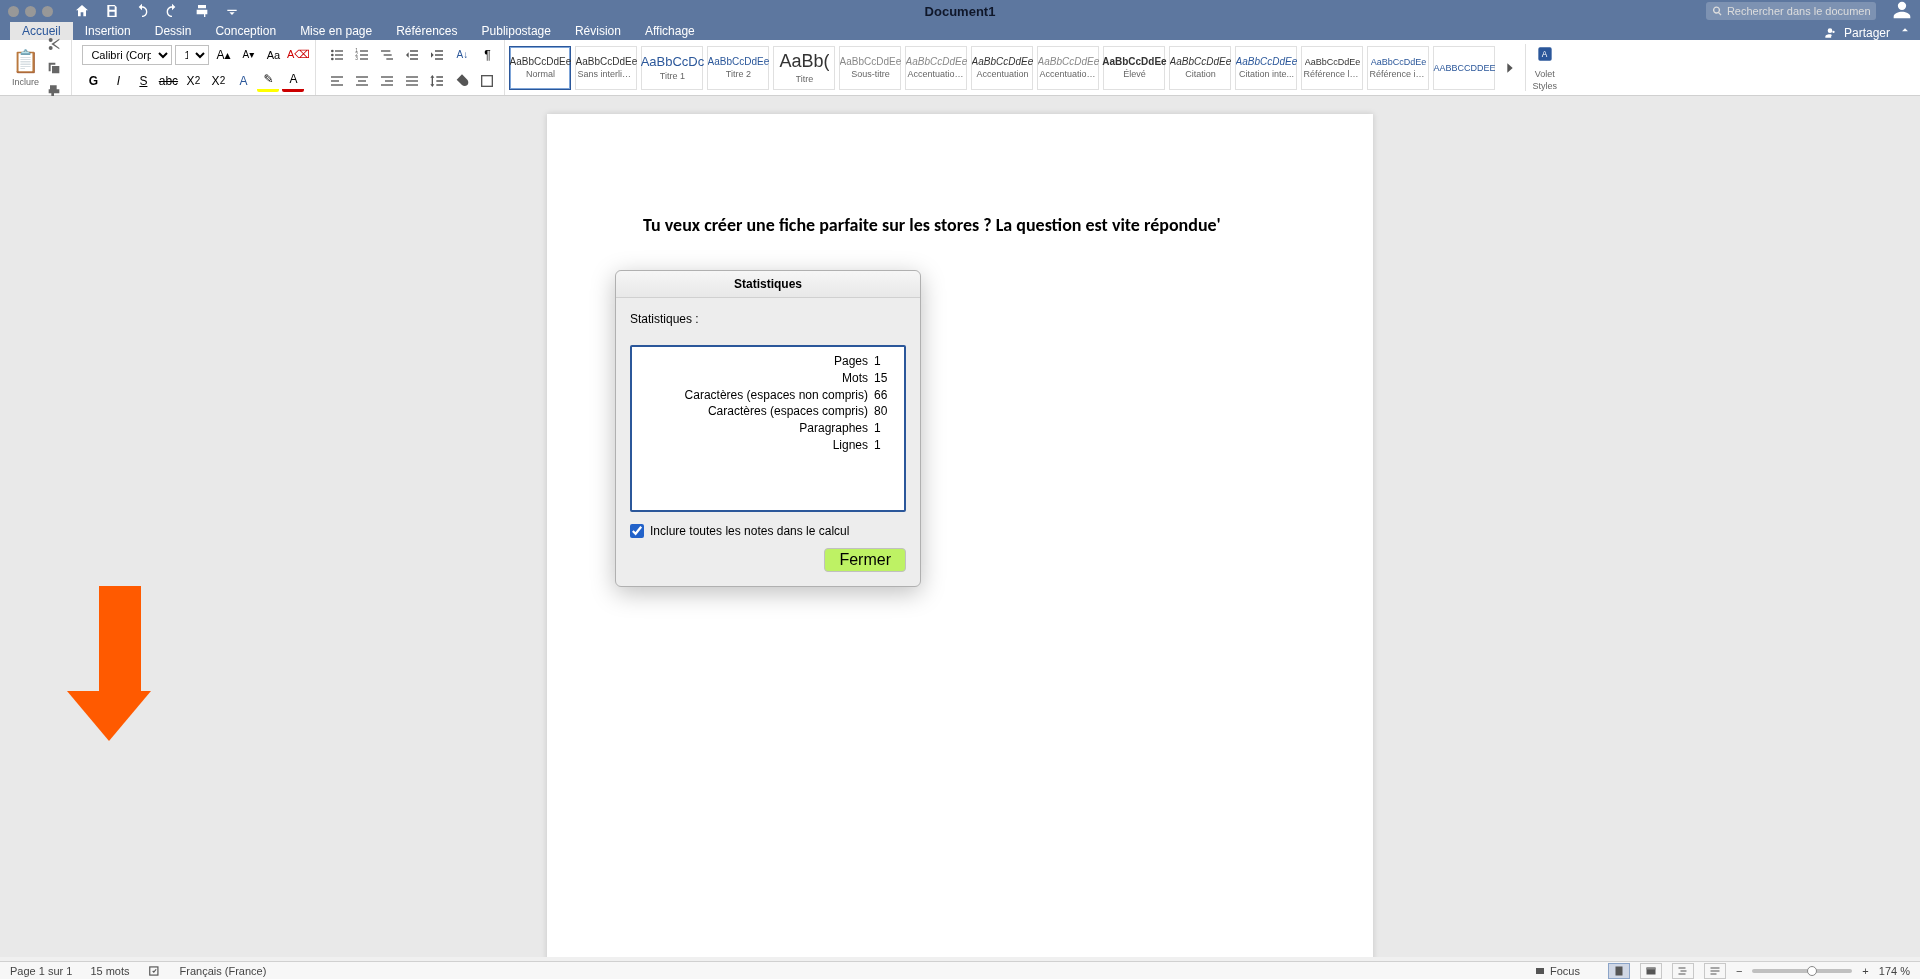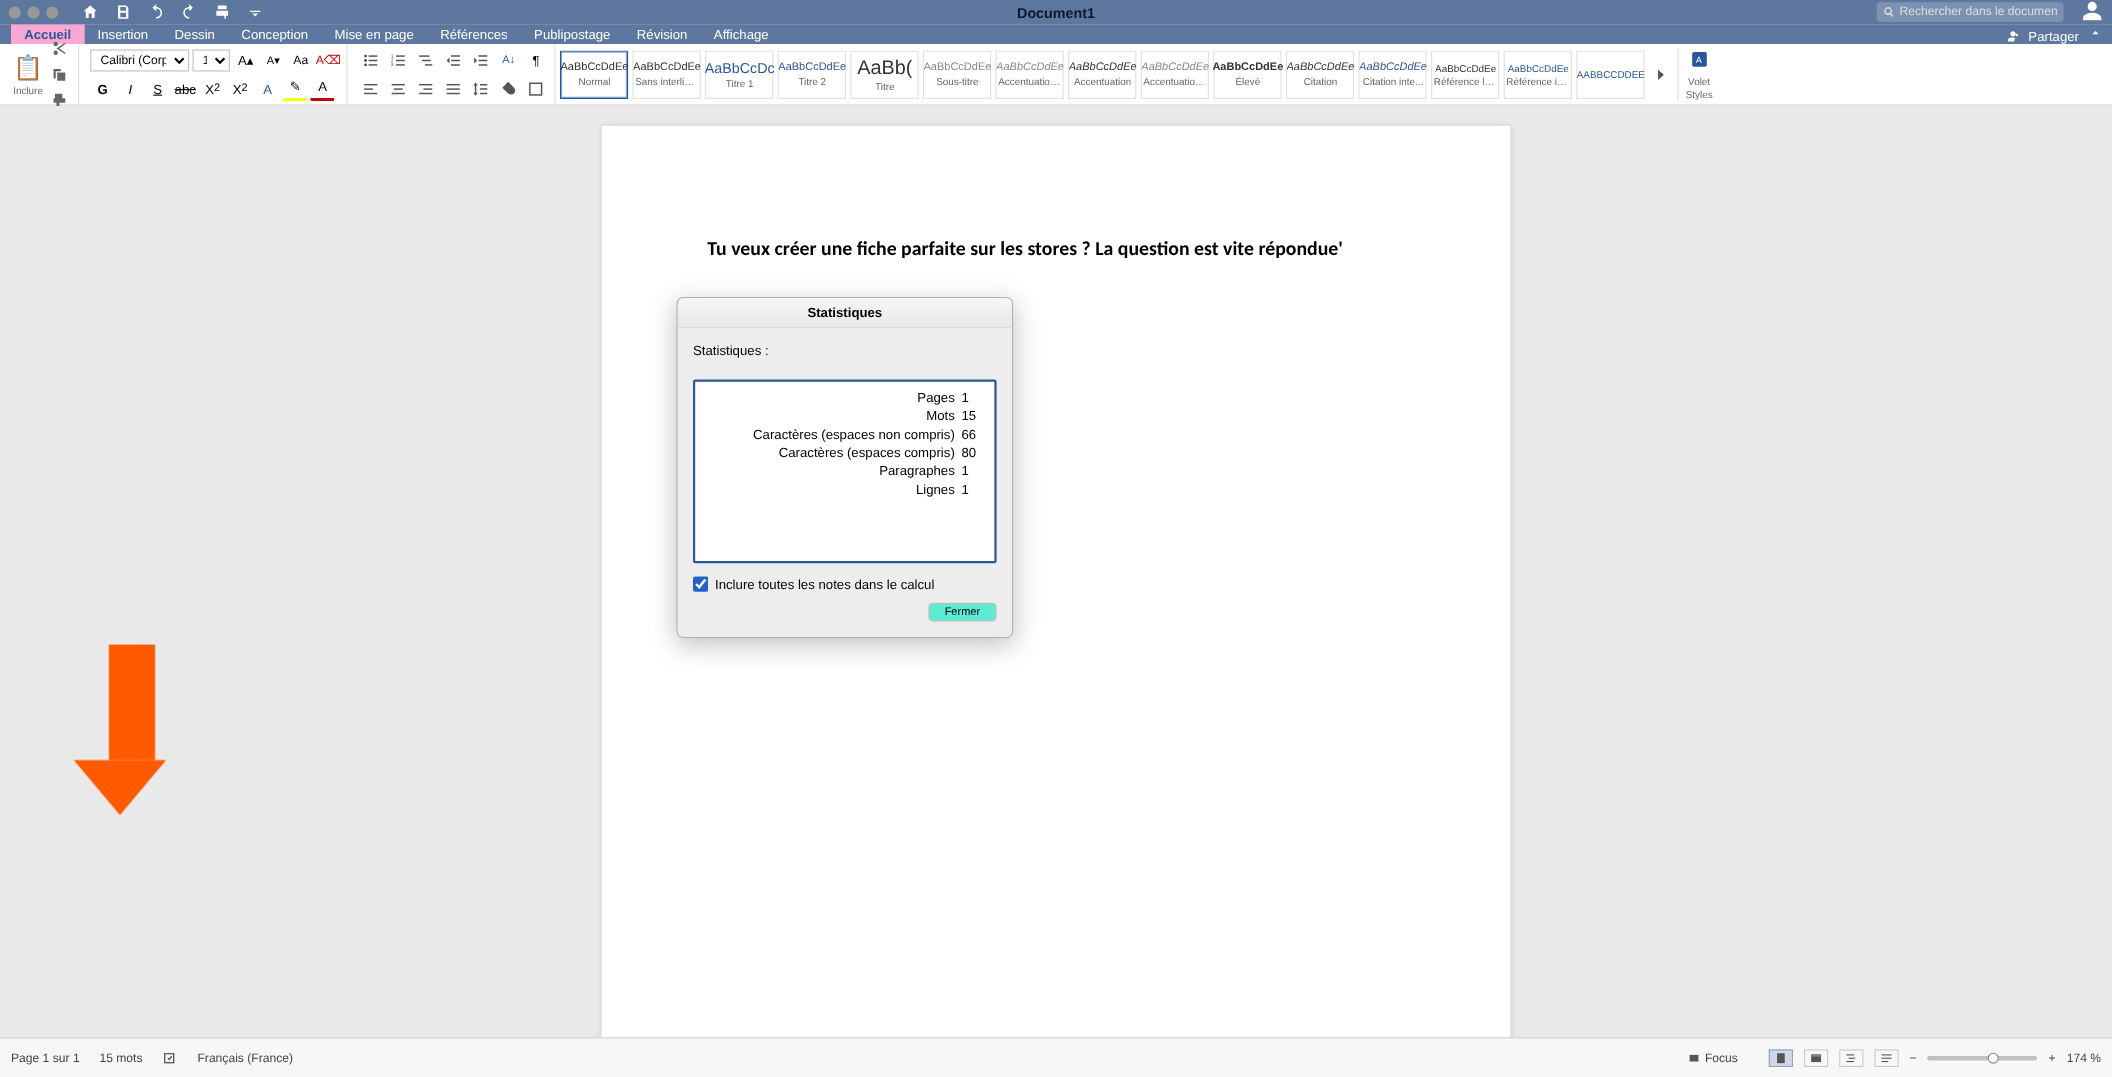--- a/index.html
+++ b/index.html
@@ -14,21 +14,21 @@
 .doc-title { position: absolute; left: 50%; transform: translateX(-50%); font-size: 13px; font-weight: 600; color: #0f172a; }
 .search-box { position: absolute; right: 44px; display: flex; align-items: center; background: rgba(255,255,255,0.2); border-radius: 3px; height: 18px; padding: 0 6px; width: 170px; }
 .search-box input { background: transparent; border: none; outline: none; color: #ddd; font-size: 11px; width: 100%; }
 .search-box input::placeholder { color: #ddd; }
 .search-box svg { width: 12px; height: 12px; fill: #ddd; margin-right: 4px; }
 .user-ic { position: absolute; right: 8px; }
 .user-ic svg { width: 20px; height: 20px; fill: #fff; }
 
 .tabbar { background: #5d779f; height: 18px; display: flex; align-items: flex-end; padding-left: 10px; }
 .tab { padding: 2px 12px; color: #fff; font-size: 12px; cursor: pointer; height: 18px; display: flex; align-items: center; }
-.tab.active { background: #f9a8d4; color: #2b579a; font-weight: bold; }
+.tab.active { background: #e5e5e5; color: #2b579a; }
 .share { position: absolute; right: 30px; color: #fff; font-size: 12px; display: flex; align-items: center; gap: 7px; }
 .share svg { width: 14px; height: 14px; fill: #fff; }
 .expand-ribbon { position: absolute; right: 8px; color: #fff; }
 
 .ribbon { background: #fff; border-bottom: 1px solid #d0d0d0; height: 56px; display: flex; align-items: center; padding: 0 6px; gap: 4px; }
 .rgroup { display: flex; flex-direction: column; align-items: center; border-right: 1px solid #e0e0e0; padding: 0 6px; height: 100%; justify-content: center; }
 .rgroup-h { display: flex; align-items: center; gap: 3px; }
 .rgroup-v { display: flex; flex-direction: column; gap: 2px; }
 .ribbon-btn { width: 22px; height: 22px; display: flex; align-items: center; justify-content: center; cursor: pointer; border-radius: 2px; }
 .ribbon-btn svg { width: 16px; height: 16px; }
@@ -52,27 +52,27 @@
 .dialog-title { text-align: center; font-size: 12px; font-weight: 600; padding: 6px 0; border-bottom: 1px solid #d0d0d0; background: linear-gradient(#f6f6f6, #e8e8e8); border-radius: 6px 6px 0 0; }
 .dialog-body { padding: 14px 14px 10px; }
 .dialog-label { font-size: 12px; margin-bottom: 19px; }
 .stats-box { background: #fff; border: 2px solid #2b579a; border-radius: 2px; padding: 6px 10px 56px; }
 .stats-row { display: flex; justify-content: flex-end; gap: 6px; font-size: 12px; line-height: 1.4; }
 .stats-key { text-align: right; flex: 1; }
 .stats-val { width: 20px; text-align: left; }
 .chk-row { display: flex; align-items: center; gap: 6px; margin-top: 12px; font-size: 12px; }
 .chk-row input { width: 14px; height: 14px; accent-color: #2262c9; }
 .dialog-footer { display: flex; justify-content: flex-end; padding: 0 14px 14px; }
-.btn { background: #5eead4; border: 1px solid #c0c0c0; border-radius: 4px; padding: 2px 14px; font-size: 10px; cursor: pointer; }
+.btn { background: #bef264; border: 1px solid #c0c0c0; border-radius: 4px; padding: 2px 14px; font-size: 16px; cursor: pointer; }
 
 .arrow { position: absolute; left: 88px; top: 586px; }
 .arrow-rect { width: 42px; height: 105px; background: #ff5a00; margin: 0 auto; }
 .arrow-tri { width: 0; height: 0; border-left: 42px solid transparent; border-right: 42px solid transparent; border-top: 50px solid #ff5a00; margin-left: -21px; }
 
-.statusbar { position: absolute; bottom: 0; left: 0; right: 0; height: 36px; background: #f7f7f7; border-top: 1px solid #d0d0d0; display: flex; align-items: center; padding: 0 10px; font-size: 11px; color: #444; }
+.statusbar { position: absolute; bottom: 0; left: 0; right: 0; height: 18px; background: #f7f7f7; border-top: 1px solid #d0d0d0; display: flex; align-items: center; padding: 0 10px; font-size: 11px; color: #444; }
 .sb-item { margin-right: 18px; display: flex; align-items: center; gap: 4px; cursor: pointer; }
 .sb-right { margin-left: auto; display: flex; align-items: center; gap: 10px; }
 .view-btn { width: 22px; height: 16px; border: 1px solid #c8c8c8; display: flex; align-items: center; justify-content: center; cursor: pointer; }
 .view-btn.active { background: #d0d7e5; border-color: #8ba4c8; }
 .zoom-slider { width: 100px; height: 4px; background: #c0c0c0; position: relative; border-radius: 2px; }
 .zoom-thumb { width: 10px; height: 10px; background: #fff; border: 1px solid #888; border-radius: 50%; position: absolute; top: -3px; left: 55%; }
 </style>
 </head>
 <body>
 

